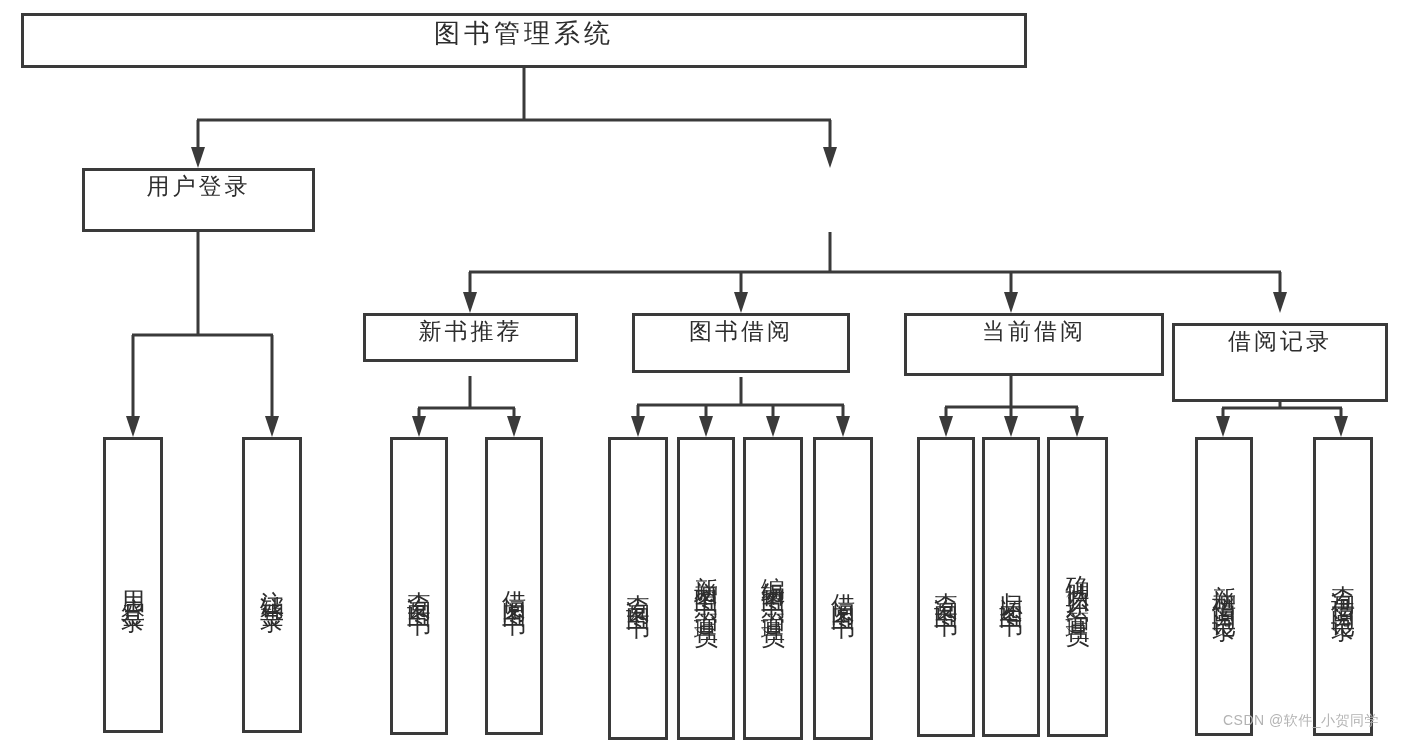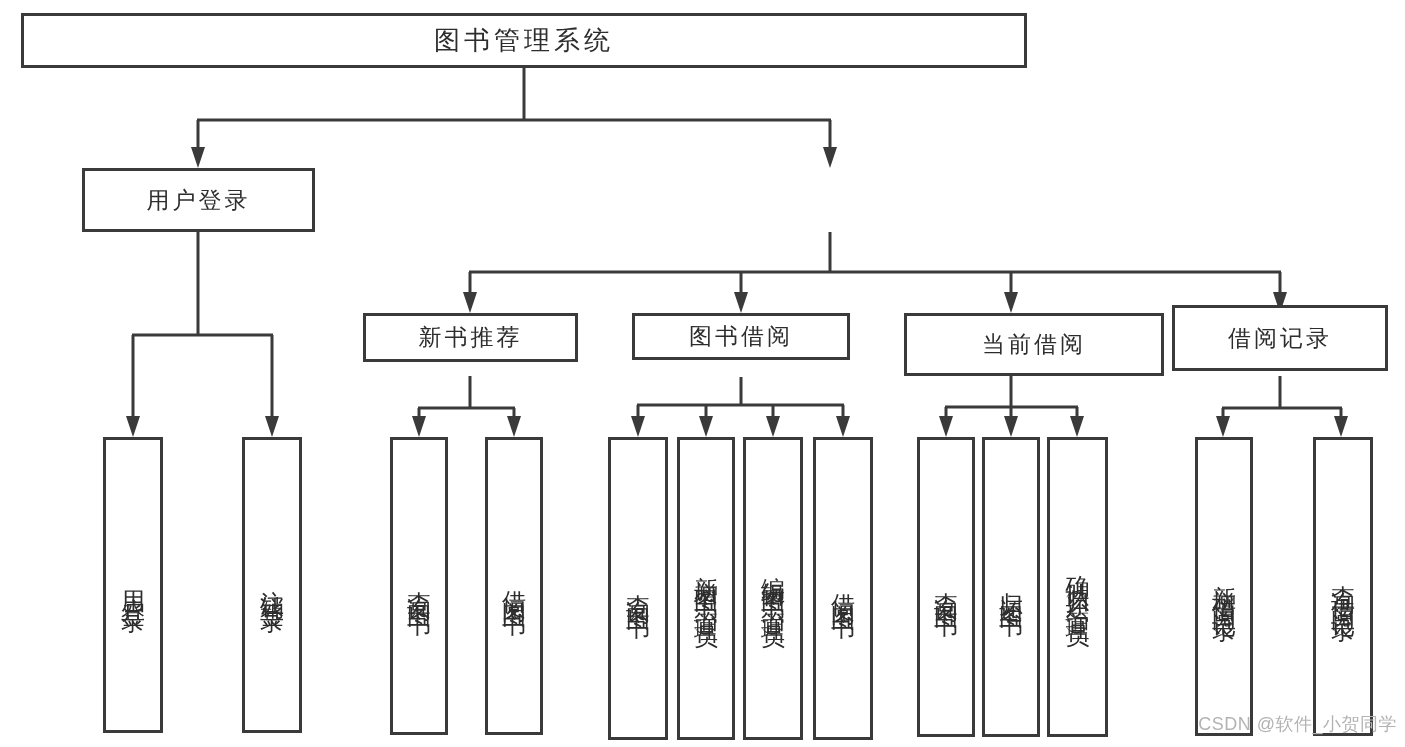--- a/index.html
+++ b/index.html
@@ -16,21 +16,20 @@
     left: 0; top: 0;
     z-index: 1;
   }
   .hbox {
     position: absolute;
     z-index: 2;
     box-sizing: border-box;
     border: 3px solid #3a3a3a;
     background: #ffffff;
     display: flex;
-    align-items: center;
     justify-content: center;
   }
   .hlabel {
     color: #2d2d2d;
     font-size: 23px;
     letter-spacing: 3px;
     white-space: nowrap;
   }
   .hlabel.title { font-size: 26px; letter-spacing: 4px; }
   .vbox {
@@ -48,23 +47,23 @@
     text-orientation: mixed;
     color: #2d2d2d;
     font-size: 24px;
     letter-spacing: 7px;
     line-height: 1;
     white-space: nowrap;
   }
   .watermark {
     position: absolute;
     z-index: 5;
-    right: 8px;
+    right: 26px;
     top: 712px;
-    font-size: 18px;
+    font-size: 14px;
     letter-spacing: 0.5px;
     color: #b3b3b3;
     white-space: nowrap;
   }
 </style>
 </head>
 <body>
 
 <div class="canvas">
 
@@ -91,27 +90,27 @@
     <span class="hlabel title">图书管理系统</span>
   </div>
 
   <div class="hbox" style="left:82px;top:168px;width:233px;height:64px">
     <span class="hlabel">用户登录</span>
   </div>
 
   <div class="hbox" style="left:363px;top:313px;width:215px;height:49px">
     <span class="hlabel">新书推荐</span>
   </div>
-  <div class="hbox" style="left:632px;top:313px;width:218px;height:47px">
+  <div class="hbox" style="left:632px;top:313px;width:218px;height:60px">
     <span class="hlabel">图书借阅</span>
   </div>
   <div class="hbox" style="left:904px;top:313px;width:260px;height:63px">
     <span class="hlabel">当前借阅</span>
   </div>
-  <div class="hbox" style="left:1172px;top:305px;width:216px;height:66px">
+  <div class="hbox" style="left:1172px;top:323px;width:216px;height:79px">
     <span class="hlabel">借阅记录</span>
   </div>
 
   <div class="vbox" style="left:103px;top:437px;width:60px;height:296px">
     <span class="vlabel">用户登录</span>
   </div>
   <div class="vbox" style="left:242px;top:437px;width:60px;height:296px">
     <span class="vlabel">注销登录</span>
   </div>
 

